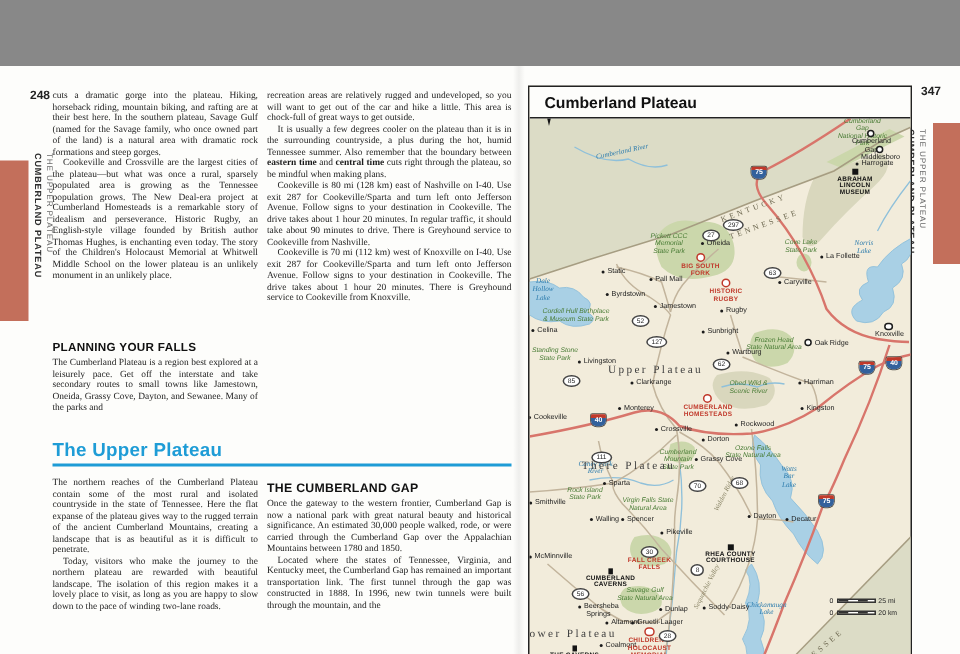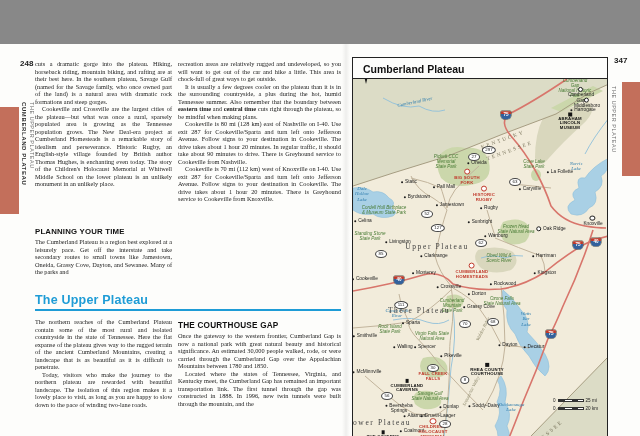--- a/index.html
+++ b/index.html
@@ -67,42 +67,42 @@
   <div class="vtext l">
     <span class="vb">CUMBERLAND PLATEAU</span>
     <span class="vl">THE UPPER PLATEAU</span>
   </div>
 
   <div class="col" style="left:35px;top:16px;width:137px;">
     <p>cuts a dramatic gorge into the plateau. Hiking, horseback riding, mountain biking, and rafting are at their best here. In the southern plateau, Savage Gulf (named for the Savage family, who once owned part of the land) is a natural area with dramatic rock formations and steep gorges.</p>
     <p class="ind">Cookeville and Crossville are the largest cities of the plateau—but what was once a rural, sparsely populated area is growing as the Tennessee population grows. The New Deal-era project at Cumberland Homesteads is a remarkable story of idealism and perseverance. Historic Rugby, an English-style village founded by British author Thomas Hughes, is enchanting even today. The story of the Children's Holocaust Memorial at Whitwell Middle School on the lower plateau is an unlikely monument in an unlikely place.</p>
   </div>
   <div class="col" style="left:35px;top:184px;width:137px;">
-    <div class="subhead">PLANNING YOUR TIME</div>
+    <div class="subhead">PLANNING YOUR FALLS</div>
     <p>The Cumberland Plateau is a region best explored at a leisurely pace. Get off the interstate and take secondary routes to small towns like Jamestown, Oneida, Grassy Cove, Dayton, and Sewanee. Many of the parks and</p>
   </div>
   <div class="bluehead">The Upper Plateau</div>
   <div class="bluerule"></div>
   <div class="col" style="left:35px;top:274px;width:137px;">
     <p>The northern reaches of the Cumberland Plateau contain some of the most rural and isolated countryside in the state of Tennessee. Here the flat expanse of the plateau gives way to the rugged terrain of the ancient Cumberland Mountains, creating a landscape that is as beautiful as it is difficult to penetrate.</p>
     <p class="ind">Today, visitors who make the journey to the northern plateau are rewarded with beautiful landscape. The isolation of this region makes it a lovely place to visit, as long as you are happy to slow down to the pace of winding two-lane roads.</p>
   </div>
   <div class="caprule"></div>
   <div class="caption">
     <b>Previous:</b><span> view of Big South Fork from the East Rim; Christ Church Episcopal, Rugby; Twin Arches in Big South Fork National River and Recreation Area.</span>
   </div>
 
   <div class="col" style="left:178px;top:16px;width:163px;">
     <p>recreation areas are relatively rugged and undeveloped, so you will want to get out of the car and hike a little. This area is chock-full of great ways to get outside.</p>
     <p class="ind"><span>It is usually a few degrees cooler on the plateau than it is in the surrounding countryside, a plus during the hot, humid Tennessee summer. Also remember that the boundary between </span><b>eastern time</b><span> and </span><b>central time</b><span> cuts right through the plateau, so be mindful when making plans.</span></p>
     <p class="ind">Cookeville is 80 mi (128 km) east of Nashville on I-40. Use exit 287 for Cookeville/Sparta and turn left onto Jefferson Avenue. Follow signs to your destination in Cookeville. The drive takes about 1 hour 20 minutes. In regular traffic, it should take about 90 minutes to drive. There is Greyhound service to Cookeville from Nashville.</p>
     <p class="ind">Cookeville is 70 mi (112 km) west of Knoxville on I-40. Use exit 287 for Cookeville/Sparta and turn left onto Jefferson Avenue. Follow signs to your destination in Cookeville. The drive takes about 1 hour 20 minutes. There is Greyhound service to Cookeville from Knoxville.</p>
   </div>
   <div class="col" style="left:178px;top:278px;width:163px;">
-    <div class="subhead" style="font-size:8.2px;">THE COURTHOUSE GAP</div>
+    <div class="subhead" style="font-size:8.2px;">THE CUMBERLAND GAP</div>
     <p>Once the gateway to the western frontier, Cumberland Gap is now a national park with great natural beauty and historical significance. An estimated 30,000 people walked, rode, or were carried through the Cumberland Gap over the Appalachian Mountains between 1780 and 1850.</p>
     <p class="ind">Located where the states of Tennessee, Virginia, and Kentucky meet, the Cumberland Gap has remained an important transportation link. The first tunnel through the gap was constructed in 1888. In 1996, new twin tunnels were built through the mountain, and the</p>
   </div>
 
   <div class="pageno r">347</div>
   <div class="tabblock r"></div>
   <div class="vtext r">
     <span class="vb">CUMBERLAND PLATEAU</span>
     <span class="vl">THE UPPER PLATEAU</span>
   </div>

